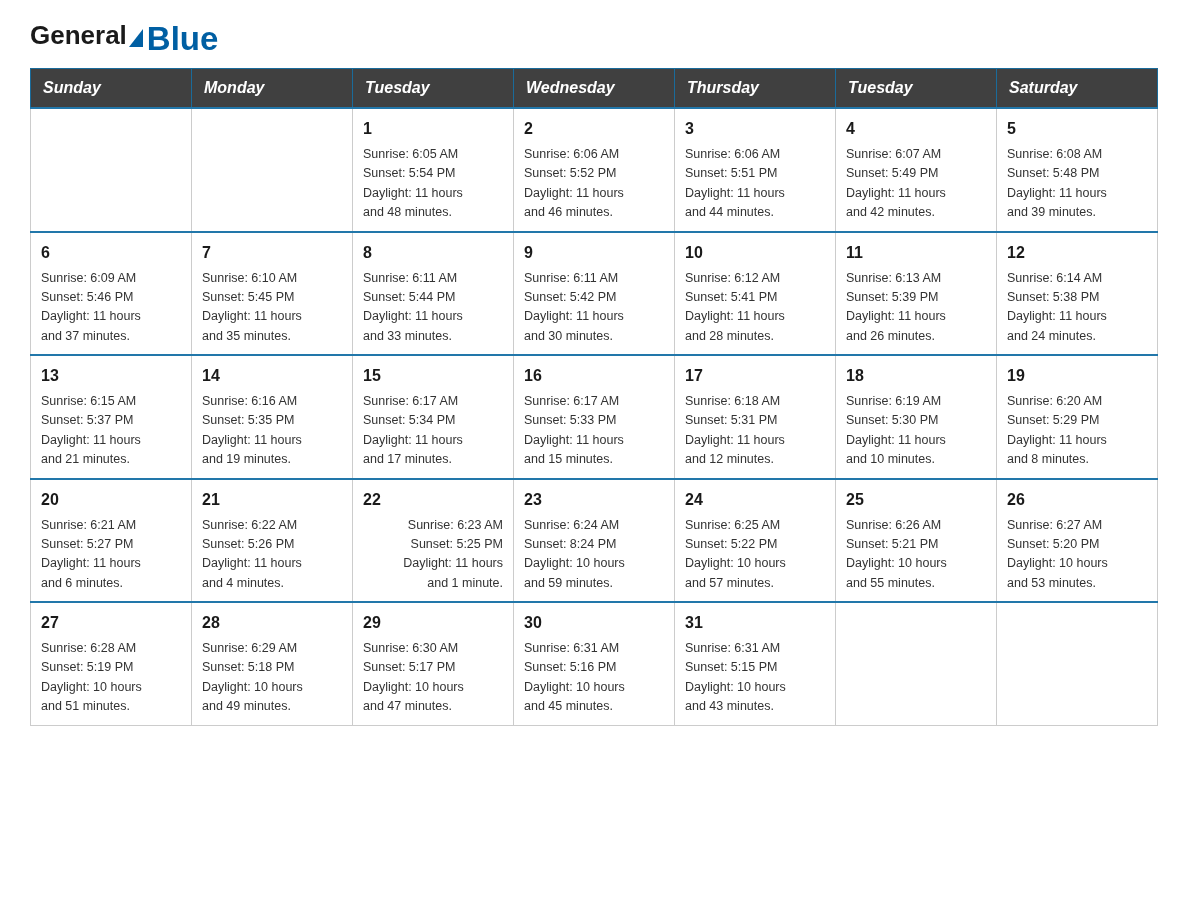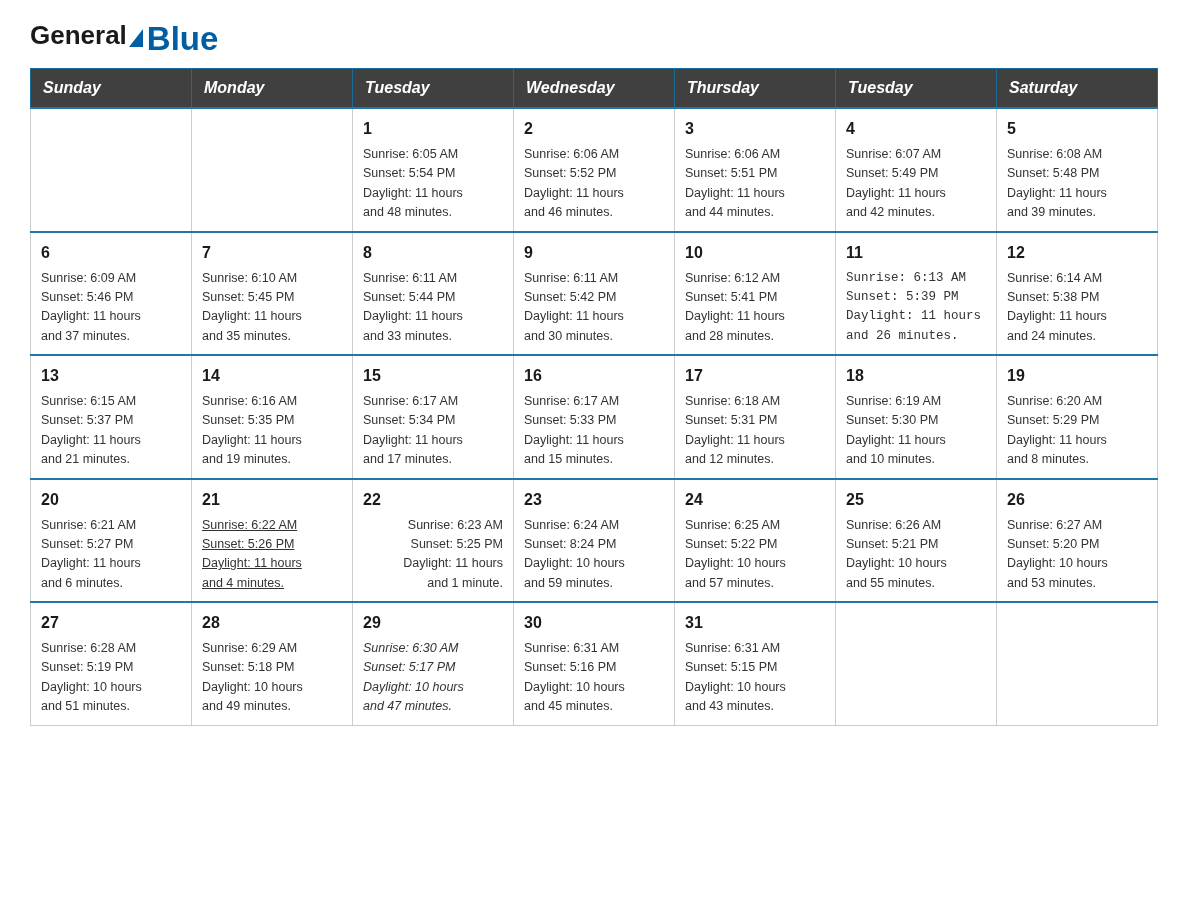--- a/index.html
+++ b/index.html
@@ -208,21 +208,21 @@
         </td>
         <td>
           <span class="day-number">10</span>
           <div class="day-info" style="white-space: pre-line;">Sunrise: 6:12 AM
 Sunset: 5:41 PM
 Daylight: 11 hours
 and 28 minutes.</div>
         </td>
         <td>
           <span class="day-number">11</span>
-          <div class="day-info" style="white-space: pre-line; font-family: Liberation Mono, monospace;">Sunrise: 6:13 AM
+          <div class="day-info" style="white-space: pre-line;">Sunrise: 6:13 AM
 Sunset: 5:39 PM
 Daylight: 11 hours
 and 26 minutes.</div>
         </td>
         <td>
           <span class="day-number">12</span>
           <div class="day-info" style="white-space: pre-line;">Sunrise: 6:14 AM
 Sunset: 5:38 PM
 Daylight: 11 hours
 and 24 minutes.</div>
@@ -282,21 +282,21 @@
       <tr>
         <td>
           <span class="day-number">20</span>
           <div class="day-info" style="white-space: pre-line;">Sunrise: 6:21 AM
 Sunset: 5:27 PM
 Daylight: 11 hours
 and 6 minutes.</div>
         </td>
         <td>
           <span class="day-number">21</span>
-          <div class="day-info" style="white-space: pre-line; text-decoration: underline;">Sunrise: 6:22 AM
+          <div class="day-info" style="white-space: pre-line;">Sunrise: 6:22 AM
 Sunset: 5:26 PM
 Daylight: 11 hours
 and 4 minutes.</div>
         </td>
         <td>
           <span class="day-number">22</span>
           <div class="day-info" style="white-space: pre-line; text-align: right;">Sunrise: 6:23 AM
 Sunset: 5:25 PM
 Daylight: 11 hours
 and 1 minute.</div>
@@ -340,21 +340,21 @@
         </td>
         <td>
           <span class="day-number">28</span>
           <div class="day-info" style="white-space: pre-line;">Sunrise: 6:29 AM
 Sunset: 5:18 PM
 Daylight: 10 hours
 and 49 minutes.</div>
         </td>
         <td>
           <span class="day-number">29</span>
-          <div class="day-info" style="white-space: pre-line; font-style: italic;">Sunrise: 6:30 AM
+          <div class="day-info" style="white-space: pre-line;">Sunrise: 6:30 AM
 Sunset: 5:17 PM
 Daylight: 10 hours
 and 47 minutes.</div>
         </td>
         <td>
           <span class="day-number">30</span>
           <div class="day-info" style="white-space: pre-line;">Sunrise: 6:31 AM
 Sunset: 5:16 PM
 Daylight: 10 hours
 and 45 minutes.</div>

